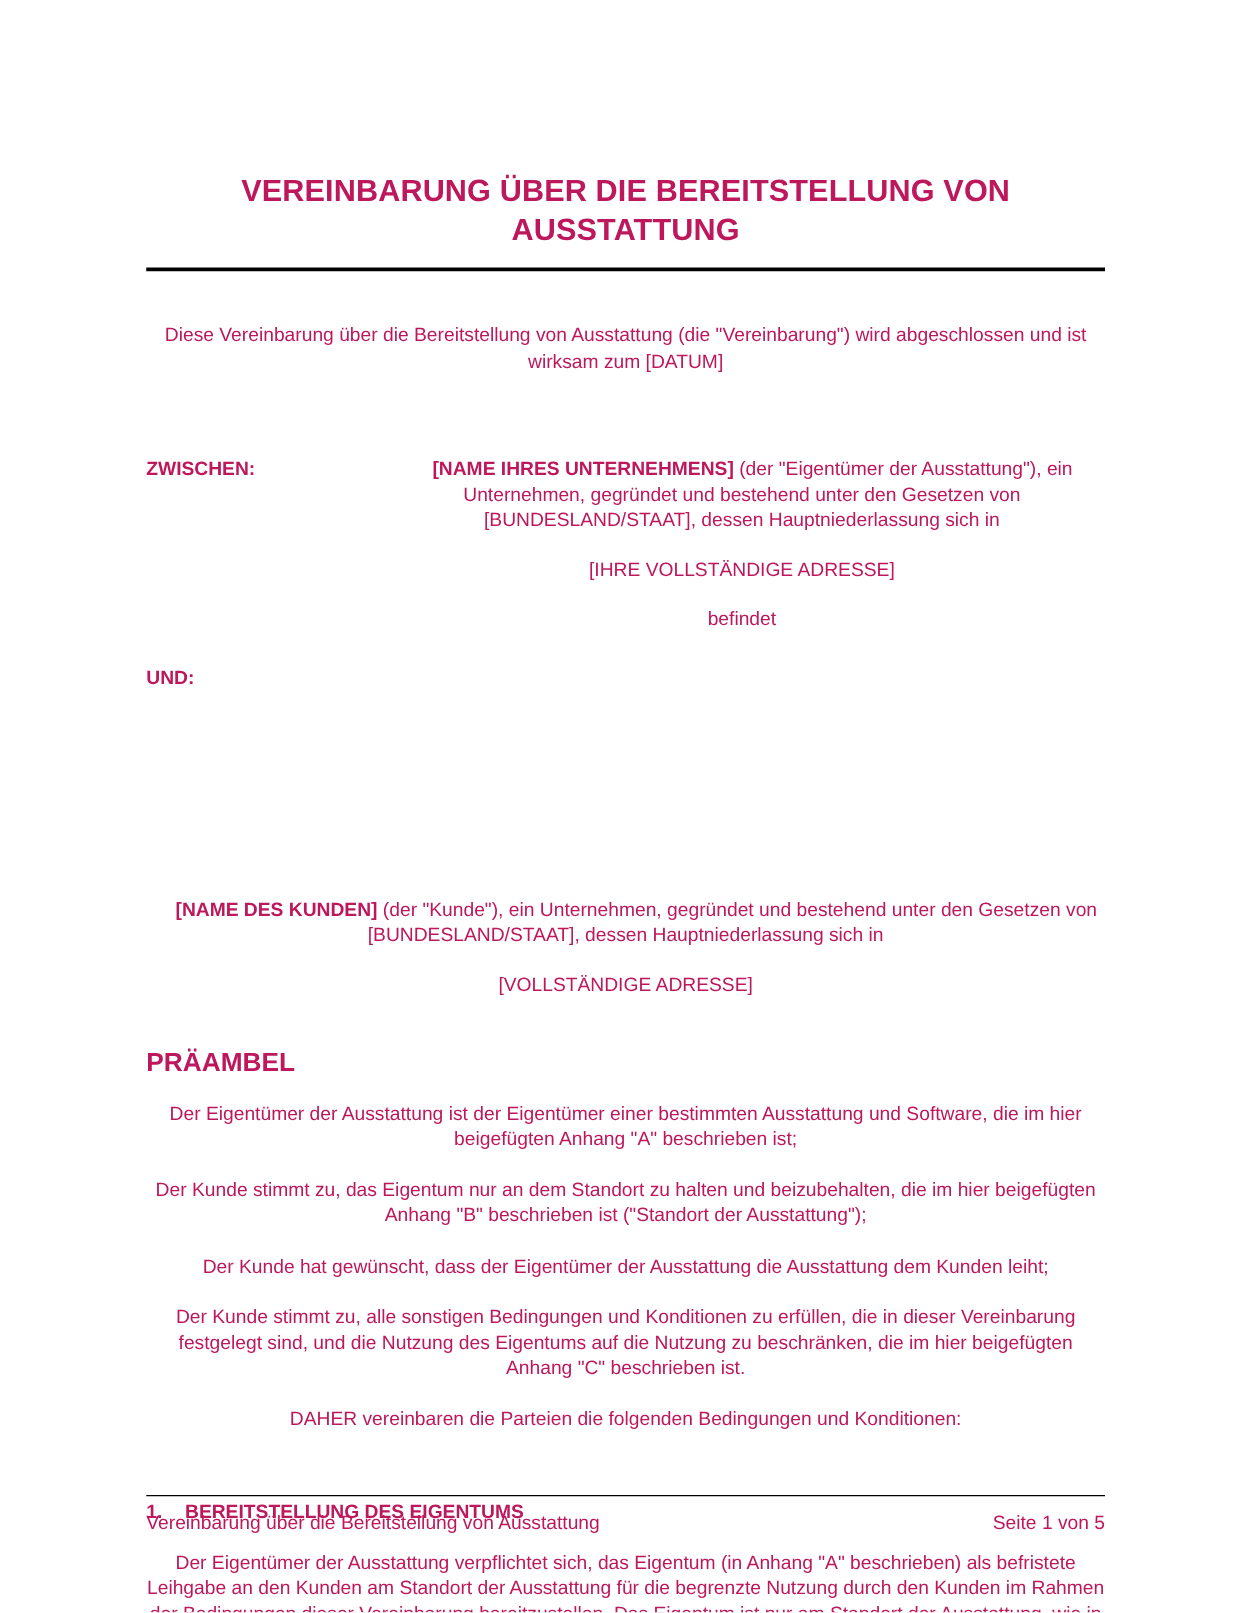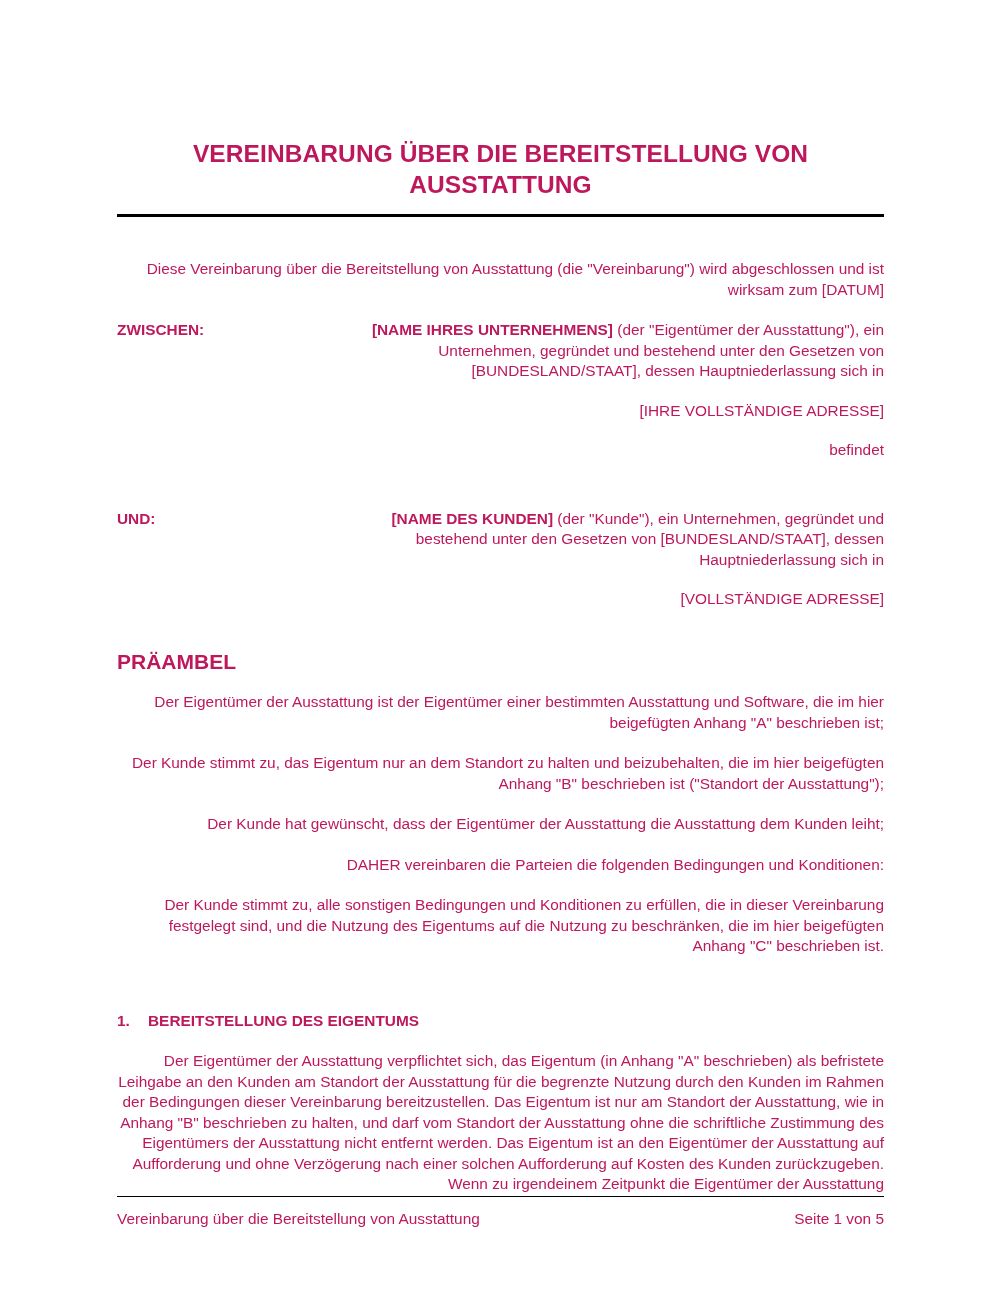--- a/index.html
+++ b/index.html
@@ -45,36 +45,37 @@
     border-top: 3.5px solid #000000;
     width: 100%;
     height: 0;
   }
 
   
   .para {
     margin: 0;
     font-size: 15.4px;
     line-height: 20.5px;
-    text-align: right;
+    text-align: center;
   }
 
   .intro-block {
     margin-top: 42px;
   }
 
   
   .party-block {
     display: flex;
     align-items: flex-start;
-    margin-top: 20px;
+    margin-top: 66px;
   }
 
   .party-block.second {
-    margin-top: 48px;
+    margin-top: 26px;
+    flex-direction: column;
   }
 
   .party-label {
     flex: 0 0 186px;
     font-size: 15.4px;
     line-height: 20.5px;
     font-weight: bold;
   }
 
   .party-body {
@@ -183,22 +184,22 @@
         <p class="para">[VOLLSTÄNDIGE ADRESSE]</p>
       </div>
     </div>
 
     <h2 class="preamble-heading">PRÄAMBEL</h2>
 
     <div class="recitals">
       <p class="para">Der Eigentümer der Ausstattung ist der Eigentümer einer bestimmten Ausstattung und Software, die im hier beigefügten Anhang "A" beschrieben ist;</p>
       <p class="para">Der Kunde stimmt zu, das Eigentum nur an dem Standort zu halten und beizubehalten, die im hier beigefügten Anhang "B" beschrieben ist ("Standort der Ausstattung");</p>
       <p class="para">Der Kunde hat gewünscht, dass der Eigentümer der Ausstattung die Ausstattung dem Kunden leiht;</p>
+      <p class="para">Der Kunde stimmt zu, alle sonstigen Bedingungen und Konditionen zu erfüllen, die in dieser Vereinbarung festgelegt sind, und die Nutzung des Eigentums auf die Nutzung zu beschränken, die im hier beigefügten Anhang "C" beschrieben ist.</p>
       <p class="para">DAHER vereinbaren die Parteien die folgenden Bedingungen und Konditionen:</p>
-      <p class="para">Der Kunde stimmt zu, alle sonstigen Bedingungen und Konditionen zu erfüllen, die in dieser Vereinbarung festgelegt sind, und die Nutzung des Eigentums auf die Nutzung zu beschränken, die im hier beigefügten Anhang "C" beschrieben ist.</p>
     </div>
 
     <h2 class="numbered-heading">
       <span class="num">1.</span>
       <span>BEREITSTELLUNG DES EIGENTUMS</span>
     </h2>
 
     <div class="section-body">
       <p class="para">Der Eigentümer der Ausstattung verpflichtet sich, das Eigentum (in Anhang "A" beschrieben) als befristete Leihgabe an den Kunden am Standort der Ausstattung für die begrenzte Nutzung durch den Kunden im Rahmen der Bedingungen dieser Vereinbarung bereitzustellen. Das Eigentum ist nur am Standort der Ausstattung, wie in Anhang "B" beschrieben zu halten, und darf vom Standort der Ausstattung ohne die schriftliche Zustimmung des Eigentümers der Ausstattung nicht entfernt werden. Das Eigentum ist an den Eigentümer der Ausstattung auf Aufforderung und ohne Verzögerung nach einer solchen Aufforderung auf Kosten des Kunden zurückzugeben. Wenn zu irgendeinem Zeitpunkt die Eigentümer der Ausstattung</p>
     </div>

